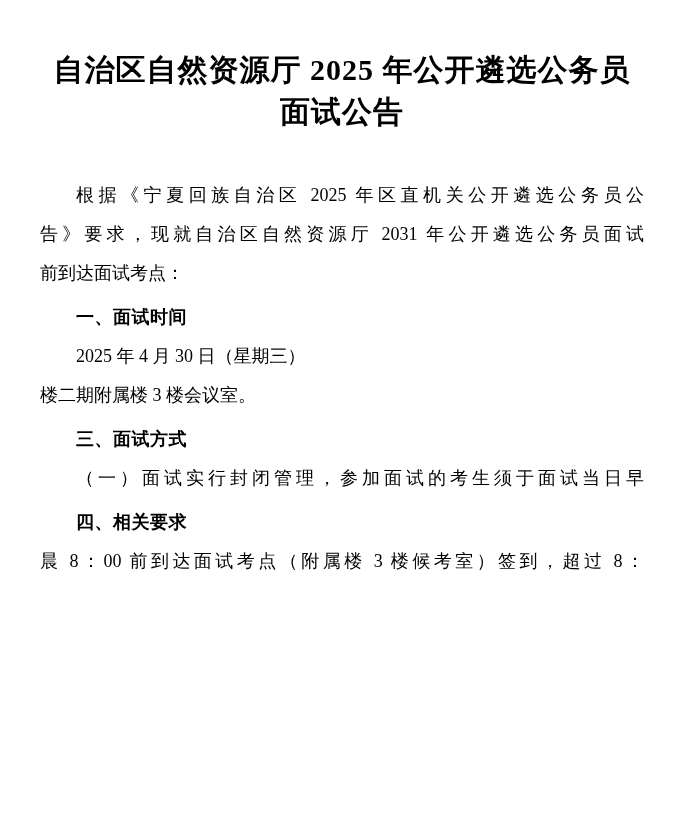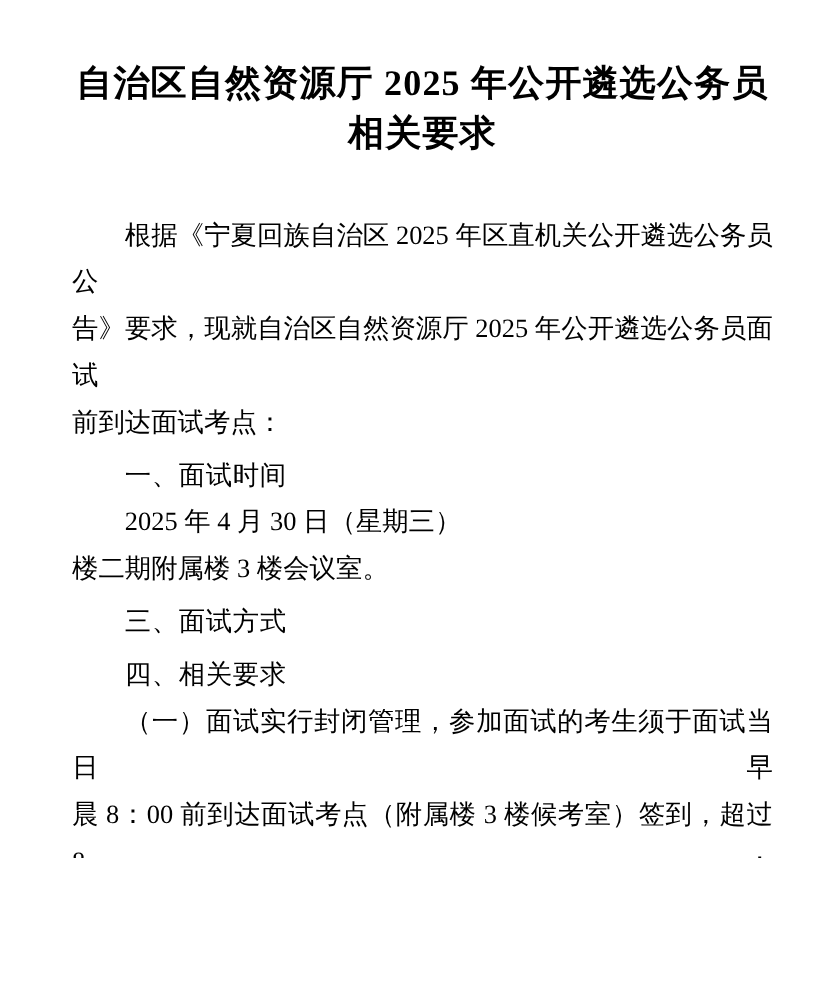--- a/index.html
+++ b/index.html
@@ -7,75 +7,75 @@
     padding: 0;
     background: #ffffff;
   }
   .page {
     position: relative;
     width: 698px;
     height: 715px;
     box-sizing: border-box;
     background: #ffffff;
     color: #000000;
-    padding: 49px 54px 0 60px;
+    padding: 49px 54px 0 40px;
     overflow: hidden;
     font-family: "Liberation Serif", "DejaVu Serif", serif;
   }
   .doc-title {
     margin: 0 0 43px 0;
     text-align: center;
     font-family: "Liberation Serif", "DejaVu Serif", serif;
     font-weight: 700;
     font-size: 30px;
     line-height: 42px;
     letter-spacing: 1px;
   }
   .title-line { display: block; }
   .doc-body { margin: 0; }
   .line {
     margin: 0;
-    font-size: 22px;
+    font-size: 18px;
     line-height: 39px;
     font-family: "Liberation Serif", "DejaVu Serif", serif;
     white-space: normal;
   }
   .indent { text-indent: 2em; }
   .just {
     text-align: justify;
     text-align-last: justify;
   }
   .heading {
     font-family: "Liberation Sans", "DejaVu Sans", sans-serif;
-    font-weight: 400;
+    font-weight: 700;
     margin-top: 5px;
     letter-spacing: 0.5px;
   }
 </style>
 </head>
 <body>
 
 <div class="page">
 
   <h1 class="doc-title">
     <span class="title-line">自治区自然资源厅 2025 年公开遴选公务员</span>
-    <span class="title-line">相关要求</span>
+    <span class="title-line">面试公告</span>
   </h1>
 
   <div class="doc-body">
 
     <p class="line indent just">根据《宁夏回族自治区 2025 年区直机关公开遴选公务员公</p>
-    <p class="line just">告》要求，现就自治区自然资源厅 2025 年公开遴选公务员面试</p>
+    <p class="line just">告》要求，现就自治区自然资源厅 2031 年公开遴选公务员面试</p>
     <p class="line">前到达面试考点：</p>
 
     <p class="line indent heading">一、面试时间</p>
     <p class="line indent">2025 年 4 月 30 日（星期三）</p>
 
     <p class="line">楼二期附属楼 3 楼会议室。</p>
 
     <p class="line indent heading">三、面试方式</p>
 
+    <p class="line indent just">（一）面试实行封闭管理，参加面试的考生须于面试当日早</p>
     <p class="line indent heading">四、相关要求</p>
-    <p class="line indent just">（一）面试实行封闭管理，参加面试的考生须于面试当日早</p>
     <p class="line just">晨 8：00 前到达面试考点（附属楼 3 楼候考室）签到，超过 8：</p>
 
   </div>
 </div>
 
 </body></html>

